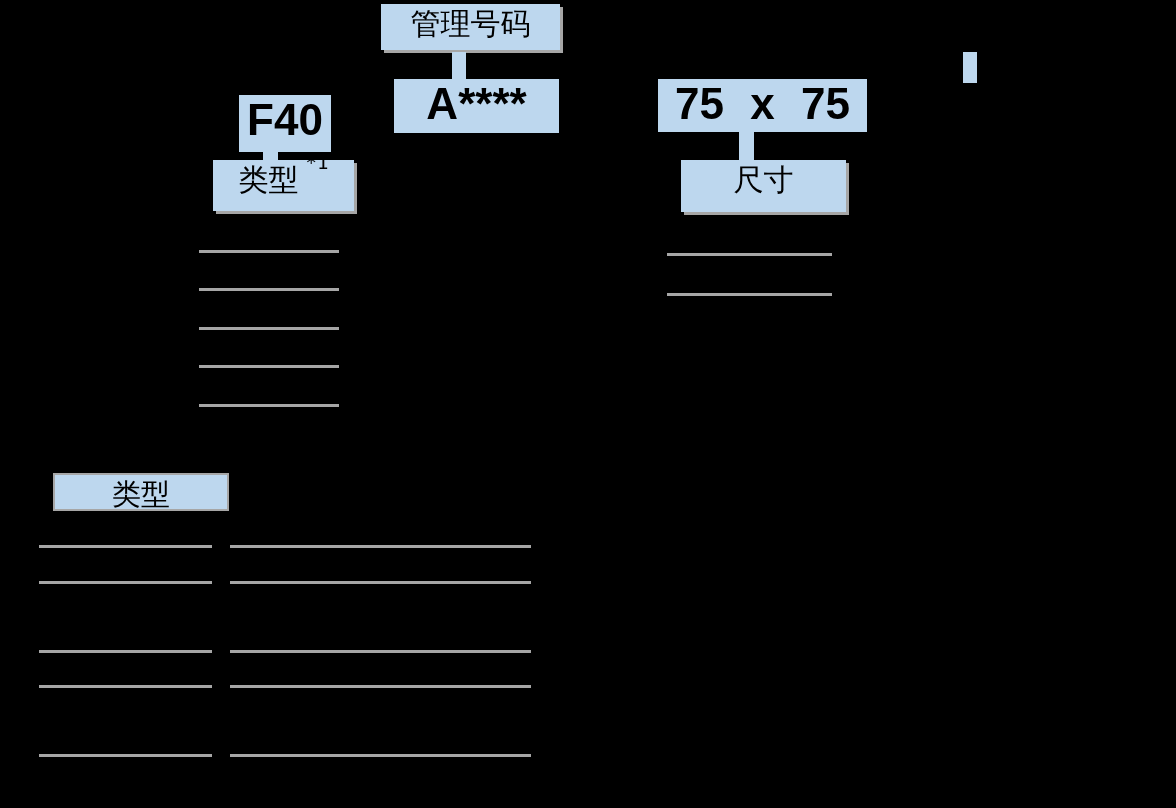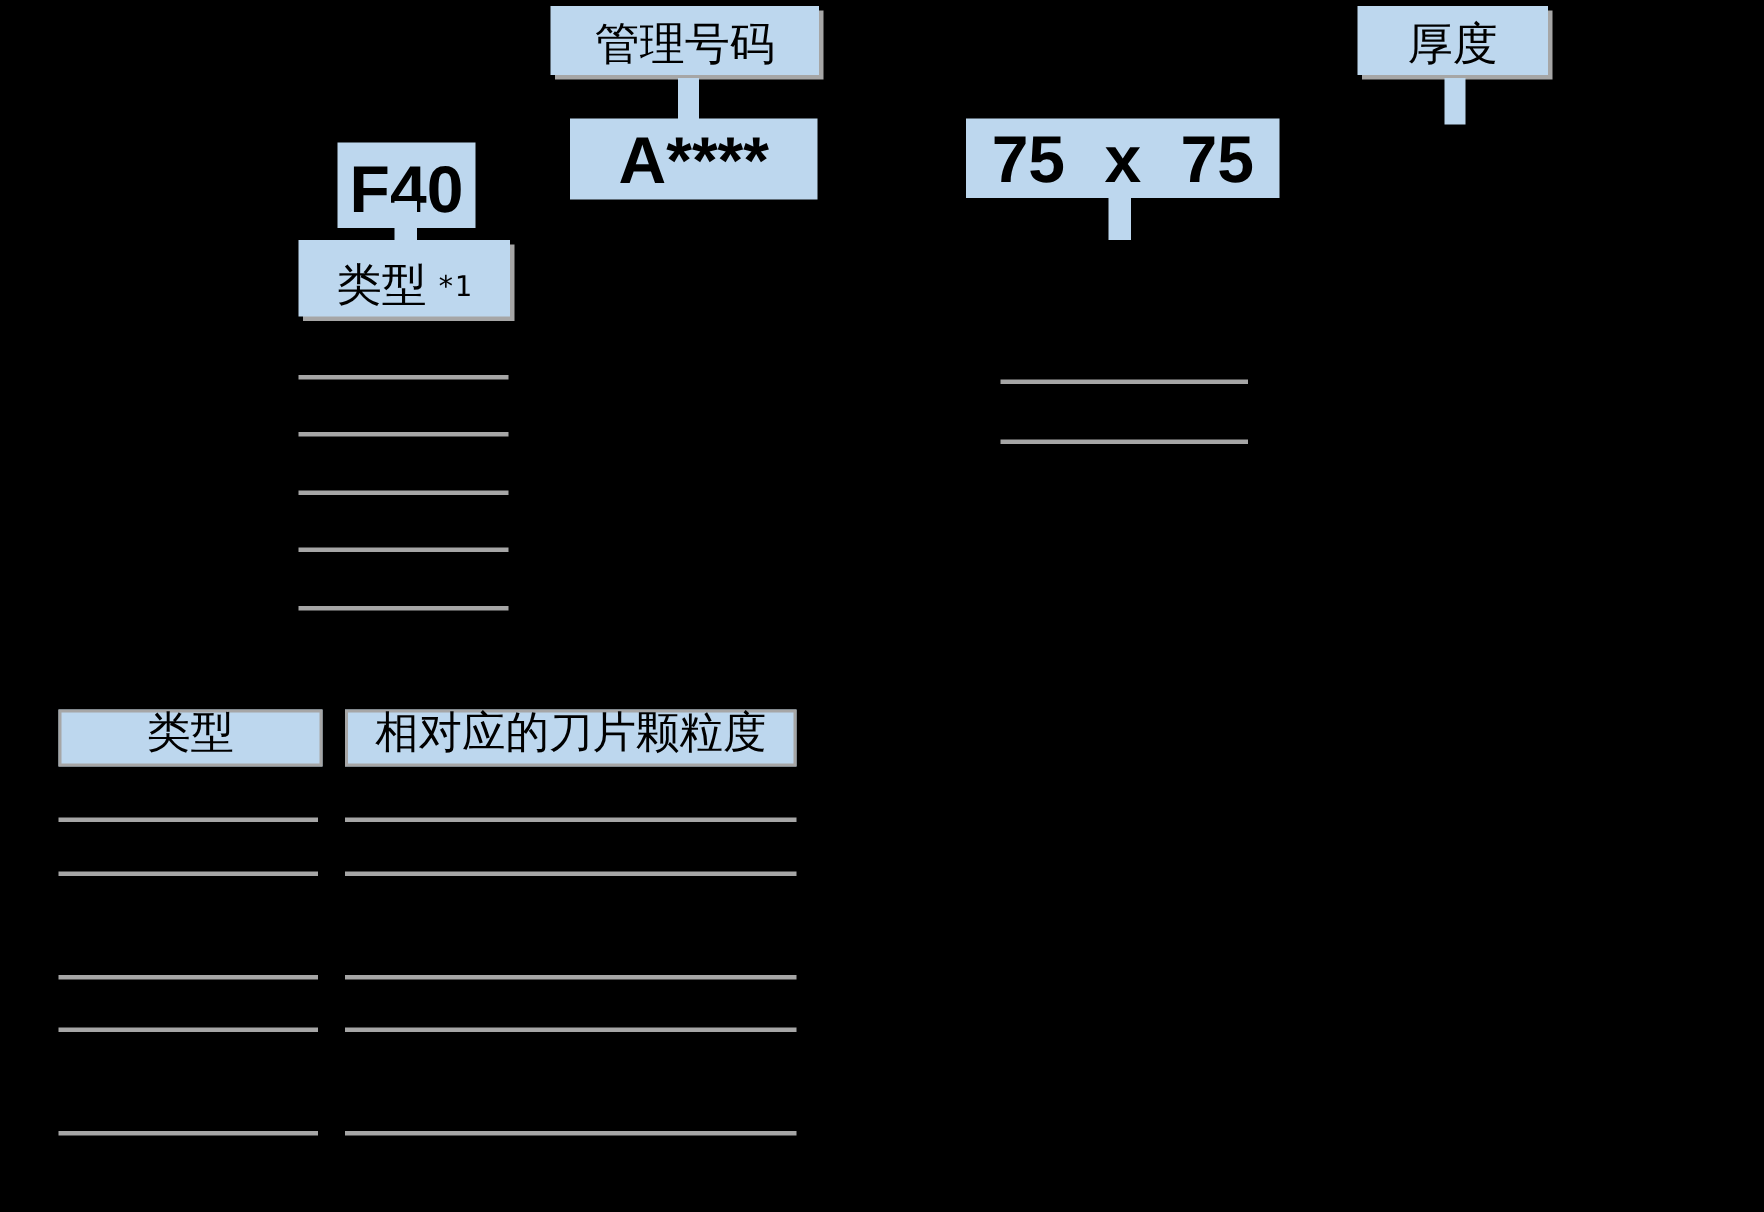--- a/index.html
+++ b/index.html
@@ -13,24 +13,25 @@
     width: 1176px;
     height: 808px;
     background: #000000;
     overflow: hidden;
   }
   .box {
     position: absolute;
     background: #bdd7ee;
     color: #000000;
     display: flex;
-    align-items: flex-end;
+    align-items: flex-start;
     justify-content: center;
     box-sizing: border-box;
     white-space: nowrap;
+    margin-left: 14px;
   }
   .label-box {
     font-size: 30px;
     box-shadow: 3px 3px 0 #a6a6a6;
   }
   .code-box {
     font-size: 44px;
     font-weight: bold;
   }
   .code-size {
@@ -58,23 +59,20 @@
   }
 </style>
 </head>
 <body>
 
 <div class="canvas">
 
   <div class="box label-box" style="left:367px; top:4px; width:179px; height:46px;">
     <span>管理号码</span>
   </div>
-  <div class="box label-box" style="left:905px; top:4px; width:127px; height:46px;">
-    <span>厚度</span>
-  </div>
 
   <div class="connector" style="left:452px; top:52px; width:14px; height:28px;"></div>
   <div class="connector" style="left:963px; top:52px; width:14px; height:31px;"></div>
 
   <div class="box code-box" style="left:225px; top:95px; width:92px; height:57px;">
     <span>F40</span>
   </div>
   <div class="box code-box" style="left:380px; top:79px; width:165px; height:54px;">
     <span>A****</span>
   </div>
@@ -82,35 +80,35 @@
     <span>75 x 75</span>
   </div>
 
   <div class="connector" style="left:263px; top:134px; width:15px; height:26px;"></div>
   <div class="connector" style="left:739px; top:132px; width:15px; height:28px;"></div>
 
   <div class="box label-box" style="left:199px; top:160px; width:141px; height:51px;">
     <span>类型</span>
     <span class="note-sup">*1</span>
   </div>
+  <div class="box label-box" style="left:667px; top:160px; width:165px; height:52px;">
+    <span>尺寸</span>
+  </div>
 
   <div class="blank-line" style="left:199px; top:250px; width:140px;"></div>
   <div class="blank-line" style="left:199px; top:288px; width:140px;"></div>
   <div class="blank-line" style="left:199px; top:327px; width:140px;"></div>
   <div class="blank-line" style="left:199px; top:365px; width:140px;"></div>
   <div class="blank-line" style="left:199px; top:404px; width:140px;"></div>
 
   <div class="blank-line" style="left:667px; top:253px; width:165px;"></div>
   <div class="blank-line" style="left:667px; top:293px; width:165px;"></div>
 
   <div class="box label-box th-cell" style="left:39px; top:473px; width:176px; height:38px;">
     <span>类型</span>
-  </div>
-  <div class="box label-box th-cell" style="left:230px; top:473px; width:301px; height:38px;">
-    <span>相对应的刀片颗粒度</span>
   </div>
 
   <div class="blank-line" style="left:39px; top:545px; width:173px;"></div>
   <div class="blank-line" style="left:39px; top:581px; width:173px;"></div>
   <div class="blank-line" style="left:39px; top:650px; width:173px;"></div>
   <div class="blank-line" style="left:39px; top:685px; width:173px;"></div>
   <div class="blank-line" style="left:39px; top:754px; width:173px;"></div>
 
   <div class="blank-line" style="left:230px; top:545px; width:301px;"></div>
   <div class="blank-line" style="left:230px; top:581px; width:301px;"></div>

